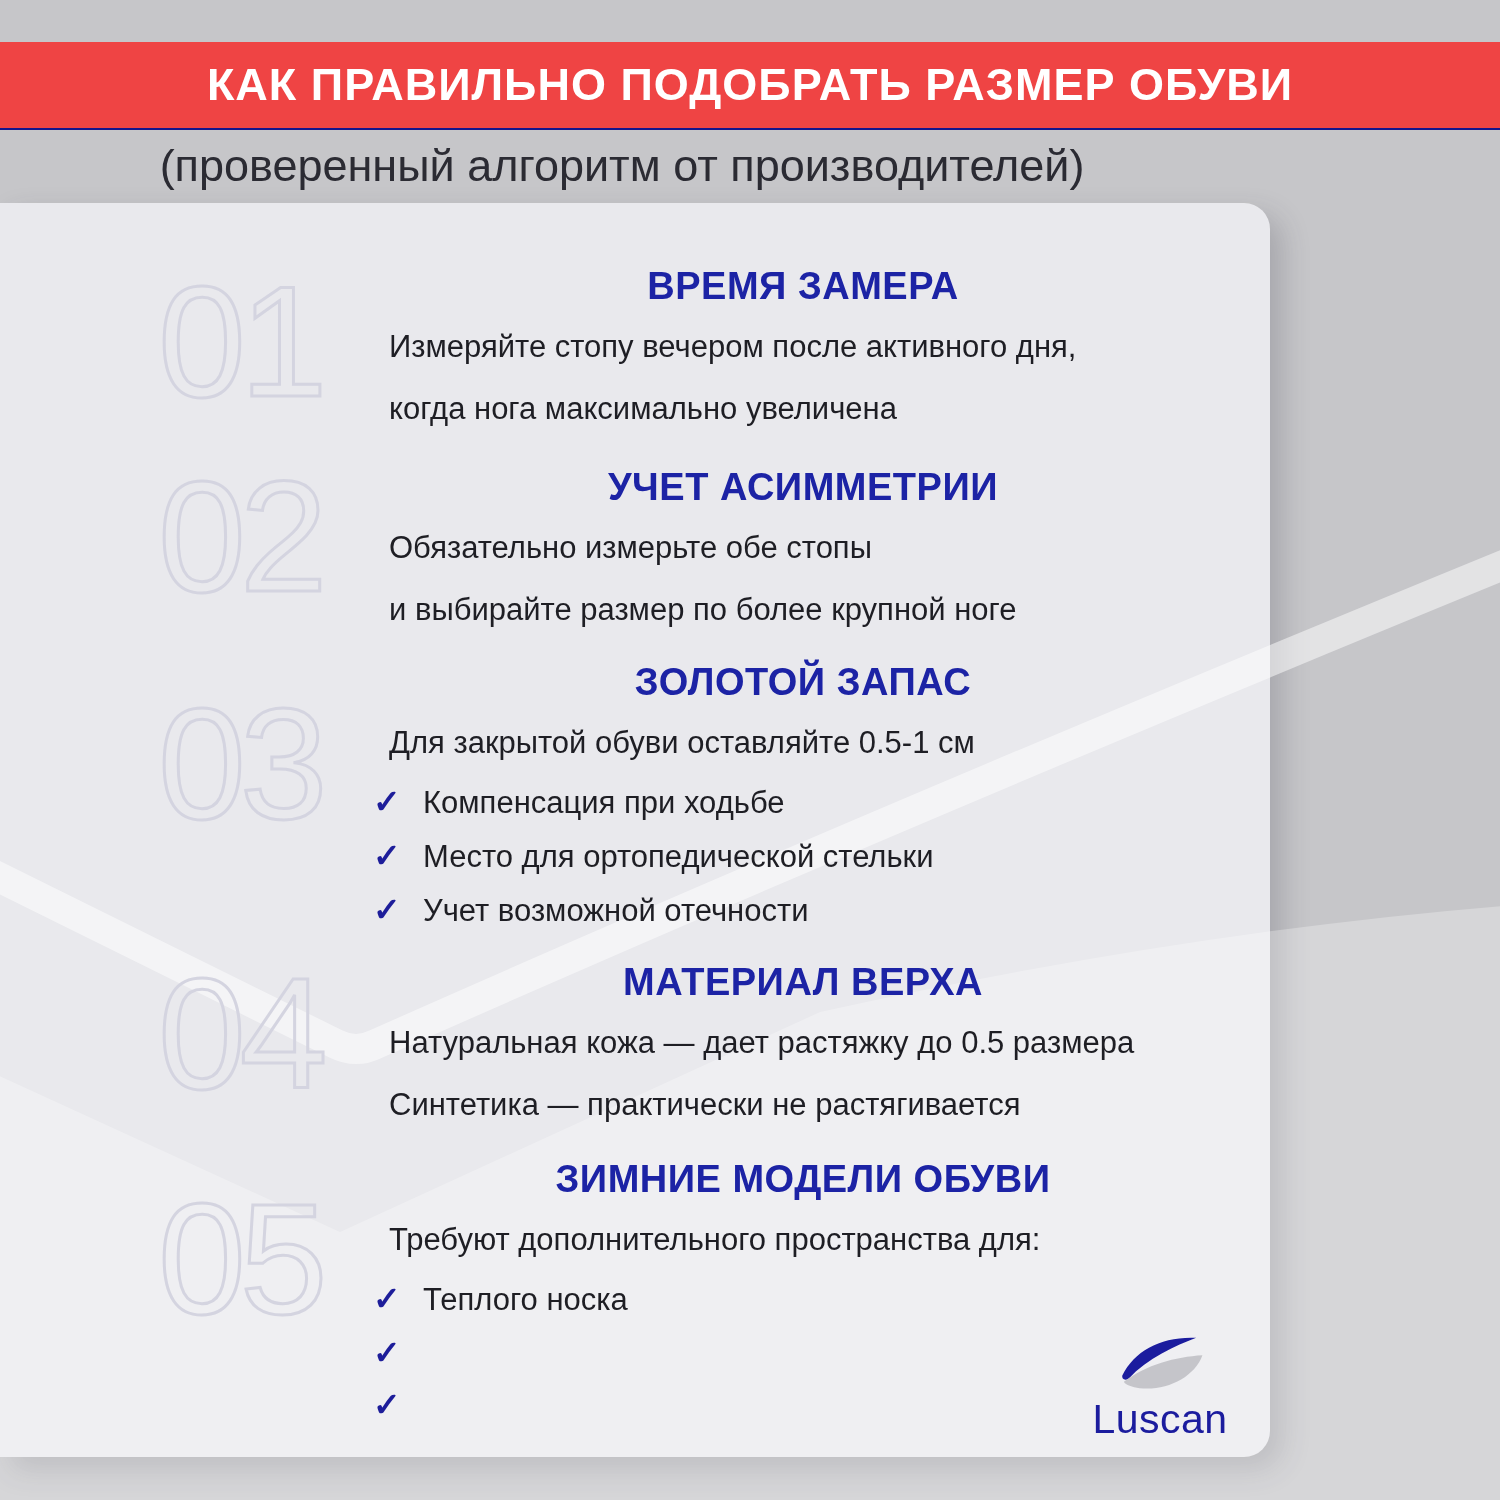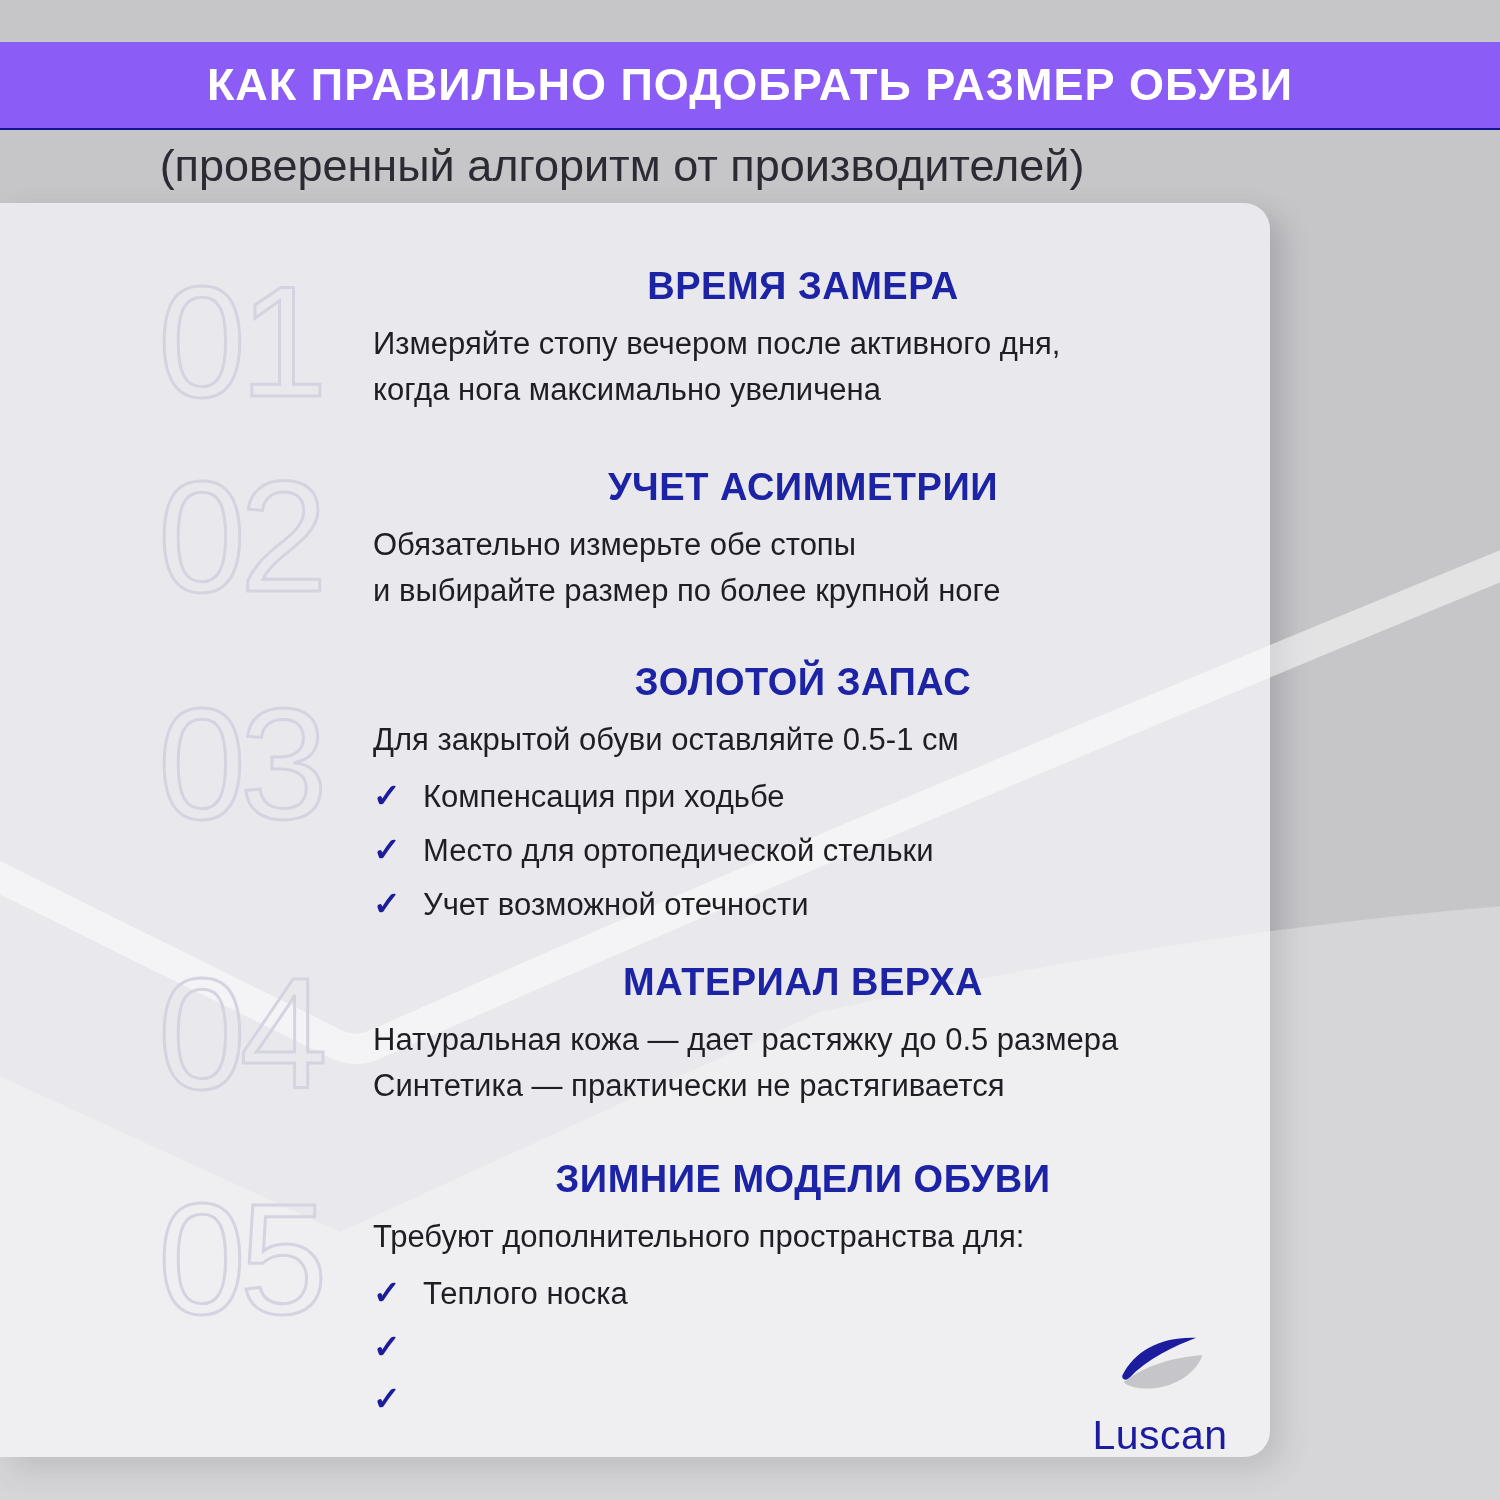--- a/index.html
+++ b/index.html
@@ -7,21 +7,21 @@
     position:relative;
     width:1500px;height:1500px;
     background:#c6c6c9;
     overflow:hidden;
     font-family:"Liberation Sans", sans-serif;
   }
   
   .top-strip{position:absolute;left:0;top:0;width:1500px;height:42px;background:#c6c6c9;}
   .banner{
     position:absolute;left:0;top:42px;width:1500px;height:86px;
-    background:#8b5cf6;
+    background:#ef4444;
     border-bottom:2px solid #14148c;
     display:flex;align-items:center;justify-content:center;
   }
   .banner h1{
     margin:0;color:#ffffff;font-size:45px;font-weight:700;letter-spacing:1px;
   }
   .subtitle{
     position:absolute;left:0;top:136px;width:1244px;height:60px;
     display:flex;align-items:center;justify-content:center;
     color:#2b2b33;font-size:45px;font-weight:400;
@@ -42,36 +42,36 @@
     font-size:158px;line-height:156px;font-weight:400;letter-spacing:-6px;
     color:transparent;
     -webkit-text-stroke:3px #d4d4e0;
   }
   .section{position:absolute;left:373px;width:860px;}
   .sec-title{
     margin:0 0 13px 0;
     color:#1c23a5;font-size:38px;font-weight:700;letter-spacing:0.5px;text-align:center;
   }
   .body-line{
-    margin:0;color:#1e1e24;font-size:31px;line-height:46px;font-weight:400;
+    margin:16px;color:#1e1e24;font-size:31px;line-height:46px;font-weight:400;
   }
   .check-row{
     display:flex;align-items:baseline;margin-top:13px;
   }
   .check-mark{
     color:#1d1d9a;font-size:33px;font-weight:700;width:50px;flex:0 0 50px;
   }
   .check-text{color:#1e1e24;font-size:31px;line-height:40px;font-weight:400;}
   
   .logo{
     position:absolute;left:1058px;top:1330px;width:204px;text-align:center;
   }
   .logo svg{display:block;margin:0 auto;}
   .logo-text{
-    margin-top:16px;color:#1b1c9e;font-size:41px;font-weight:500;letter-spacing:0.5px;
+    margin-top:0px;color:#1b1c9e;font-size:41px;font-weight:500;letter-spacing:0.5px;
   }
 </style>
 </head>
 <body>
 
 <div class="page">
 
   <div class="top-strip"></div>
 
   <div class="banner">

